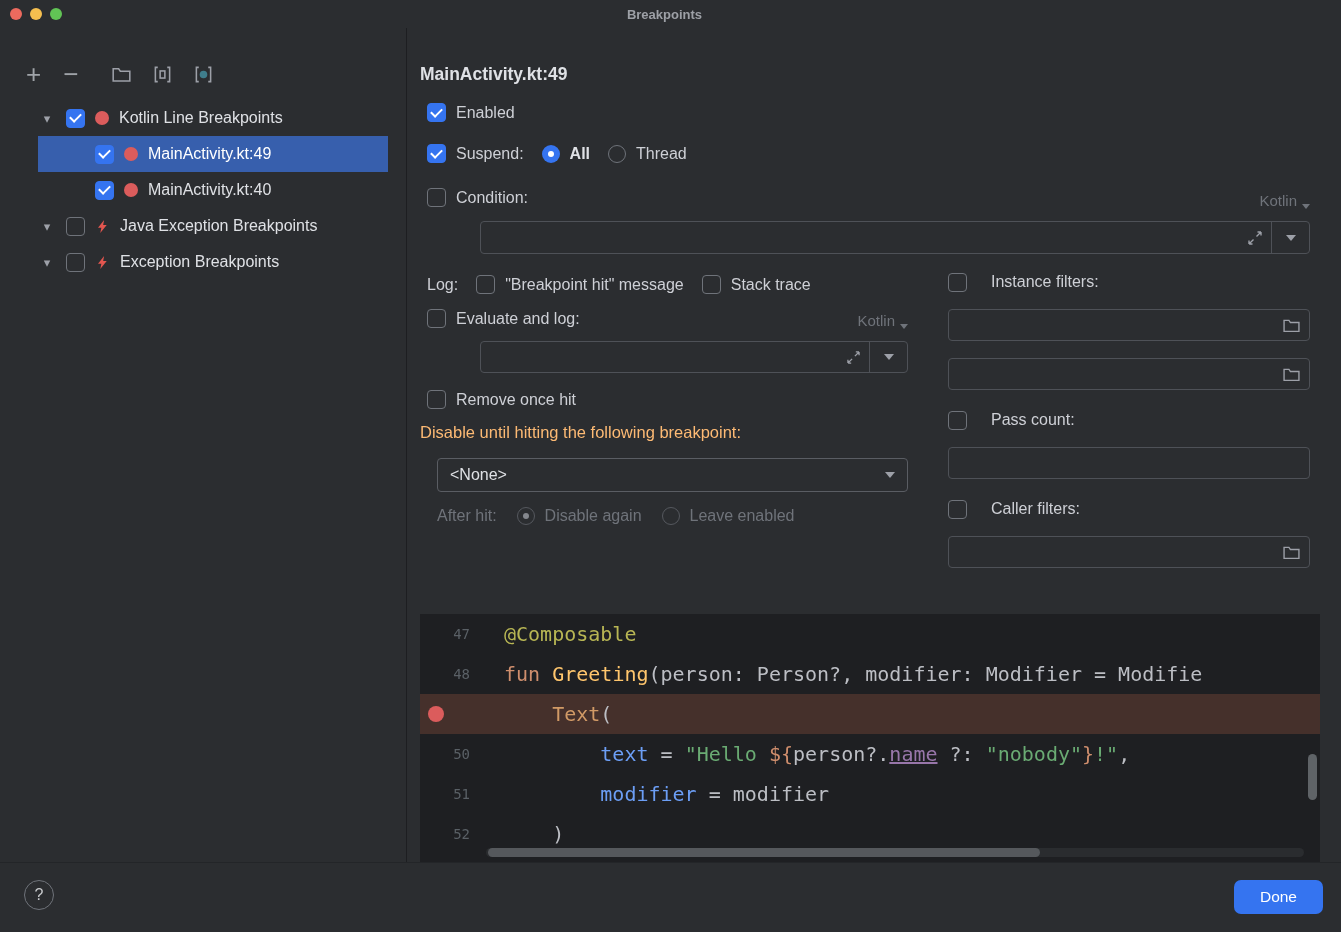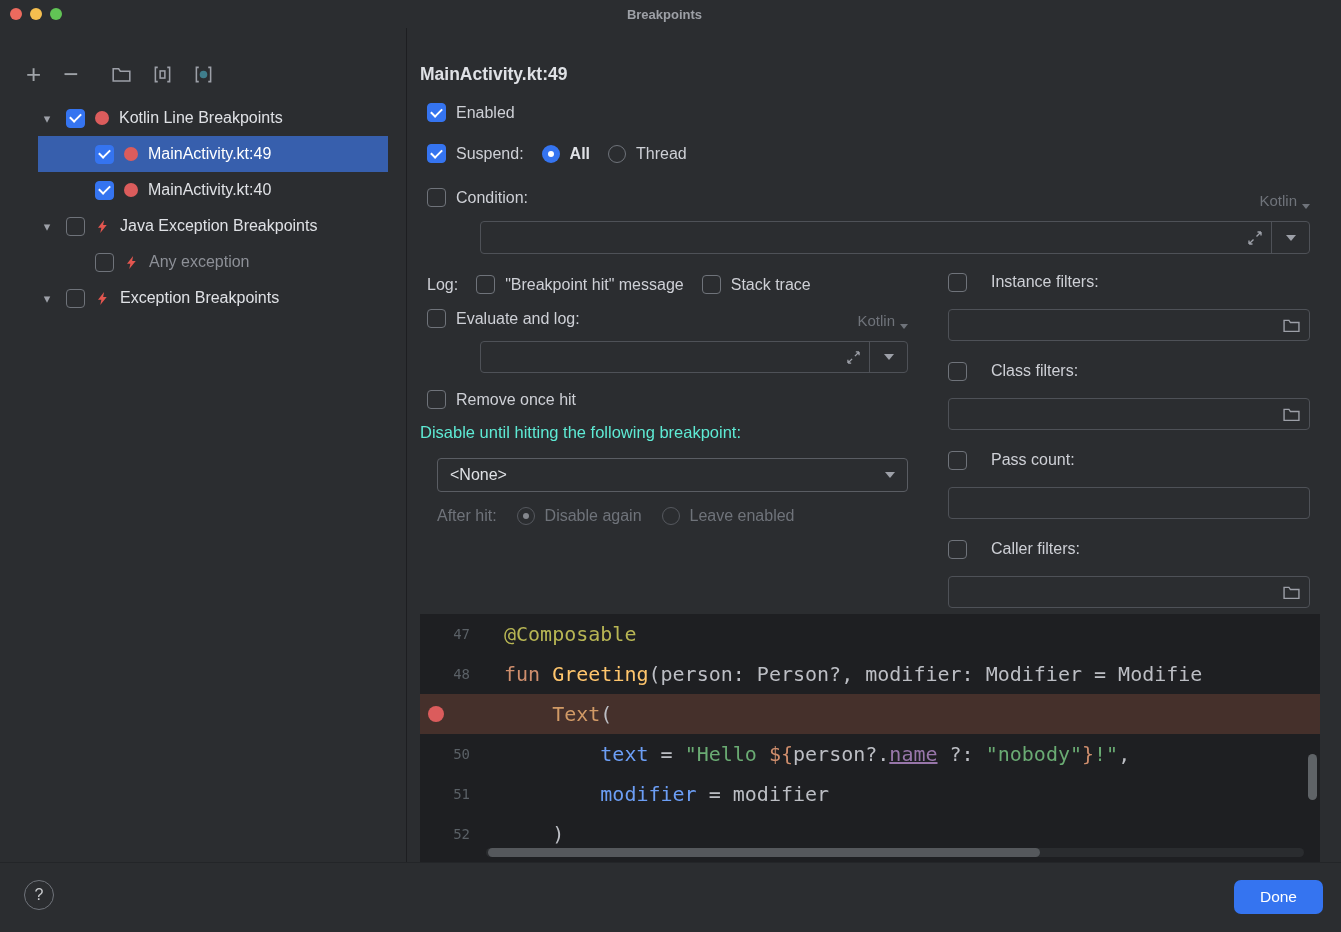--- a/index.html
+++ b/index.html
@@ -154,30 +154,20 @@
           <span class="chevron">▾</span>
           <span class="cb"></span>
           <span class="bolt">
             <svg width="15" height="15" viewBox="0 0 16 16">
               <path d="M9.7 1 3.2 9.3h3.6L5.6 15l6.9-8.6H8.7L9.7 1z" fill="#e3564f"></path>
             </svg>
           </span>
           <span class="tree-label">Java Exception Breakpoints</span>
         </div>
         <div class="tree-row">
-          <span class="indent"></span>
-          <span class="cb"></span>
-          <span class="bolt">
-            <svg width="15" height="15" viewBox="0 0 16 16">
-              <path d="M9.7 1 3.2 9.3h3.6L5.6 15l6.9-8.6H8.7L9.7 1z" fill="#e3564f"></path>
-            </svg>
-          </span>
-          <span class="tree-label muted">Any exception</span>
-        </div>
-        <div class="tree-row">
           <span class="chevron">▾</span>
           <span class="cb"></span>
           <span class="bolt">
             <svg width="15" height="15" viewBox="0 0 16 16">
               <path d="M9.7 1 3.2 9.3h3.6L5.6 15l6.9-8.6H8.7L9.7 1z" fill="#e3564f"></path>
             </svg>
           </span>
           <span class="tree-label">Exception Breakpoints</span>
         </div>
       </div>
@@ -245,21 +235,21 @@
     <span class="dd-btn">
         <span class="tri"></span>
       </span>
   </div>
 
   <div class="row" style="left:427px; top:390px;">
     <span class="cb"></span>
     <span>Remove once hit</span>
   </div>
 
-  <div class="abs" style="left:420px; top:423px; font-size:16.5px; color:#5eead4;">Disable until hitting the following breakpoint:</div>
+  <div class="abs" style="left:420px; top:423px; font-size:16.5px; color:#fdba74;">Disable until hitting the following breakpoint:</div>
 
   <div class="combo" style="left:437px; top:458px; width:471px; height:34px;">
     <span>&lt;None&gt;</span>
     <span class="tri"></span>
   </div>
 
   <div class="row" style="left:437px; top:507px;">
     <span class="muted-txt">After hit:</span>
     <span class="radio dis dot" style="margin-left:10px;"></span>
     <span class="muted-txt">Disable again</span>
@@ -276,24 +266,20 @@
         <div class="f-field">
           <input style="">
           <span class="fld-ico">
             <svg width="17" height="15" viewBox="0 0 16 14" fill="none" stroke="#9da0a8" stroke-width="1.3">
               <path d="M1 2.2h4.6L7 4.2h8v8.3H1z"></path>
             </svg>
           </span>
         </div>
       </div>
       <div class="filter-group">
-        <div class="cb-row">
-          <span class="cb"></span>
-          <span>Class filters:</span>
-        </div>
         <div class="f-field">
           <input style="">
           <span class="fld-ico">
             <svg width="17" height="15" viewBox="0 0 16 14" fill="none" stroke="#9da0a8" stroke-width="1.3">
               <path d="M1 2.2h4.6L7 4.2h8v8.3H1z"></path>
             </svg>
           </span>
         </div>
       </div>
       <div class="filter-group">

